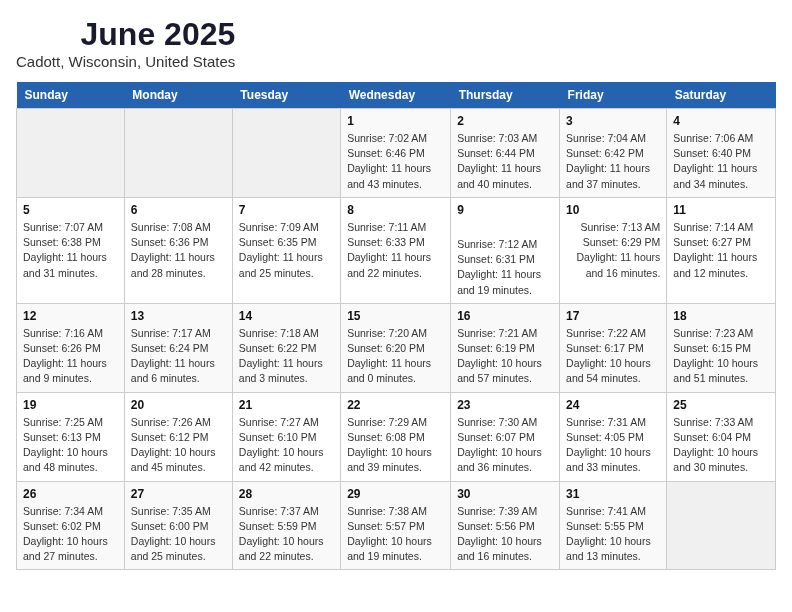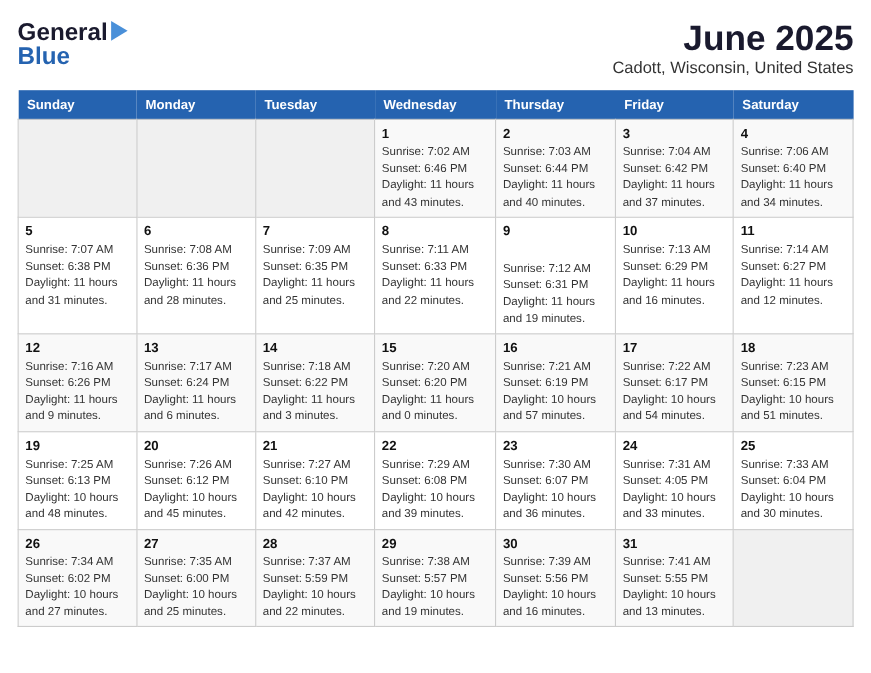--- a/index.html
+++ b/index.html
@@ -73,27 +73,20 @@
       font-size: 10.5px;
     }
     .empty-cell {
       background-color: #f0f0f0 !important;
     }
   </style>
 </head>
 <body>
 
 <div class="header">
-  <div class="logo">
-    <div style="display:flex;align-items:center;">
-      <span style="font-size:22px;font-weight:bold;color:#1a1a2e;">General</span>
-      <span style="display:inline-block;width:0;height:0;border-top:9px solid transparent;border-bottom:9px solid transparent;border-left:15px solid #4a90d9;margin-left:3px;margin-top:-2px;"></span>
-    </div>
-    <div style="font-size:22px;font-weight:bold;color:#2563b0;margin-top:-4px;">Blue</div>
-  </div>
   <div class="title-block">
     <div class="month-title">June 2025</div>
     <div class="location">Cadott, Wisconsin, United States</div>
   </div>
 </div>
 
 <table>
   <thead>
     <tr>
     <th>Sunday</th>
@@ -161,21 +154,21 @@
 Daylight: 11 hours and 22 minutes.</div>
         </td>
         <td>
           <div class="day-num">9</div>
           <div class="day-info" style="white-space: pre-line; margin-top: 20px;">Sunrise: 7:12 AM
 Sunset: 6:31 PM
 Daylight: 11 hours and 19 minutes.</div>
         </td>
         <td>
           <div class="day-num">10</div>
-          <div class="day-info" style="white-space: pre-line;">Sunrise: 7:13 AM
+          <div class="day-info" style="white-space: pre-line; text-align: right;">Sunrise: 7:13 AM
 Sunset: 6:29 PM
 Daylight: 11 hours and 16 minutes.</div>
         </td>
         <td>
           <div class="day-num">11</div>
           <div class="day-info" style="white-space: pre-line;">Sunrise: 7:14 AM
 Sunset: 6:27 PM
 Daylight: 11 hours and 12 minutes.</div>
         </td>
       </tr>

